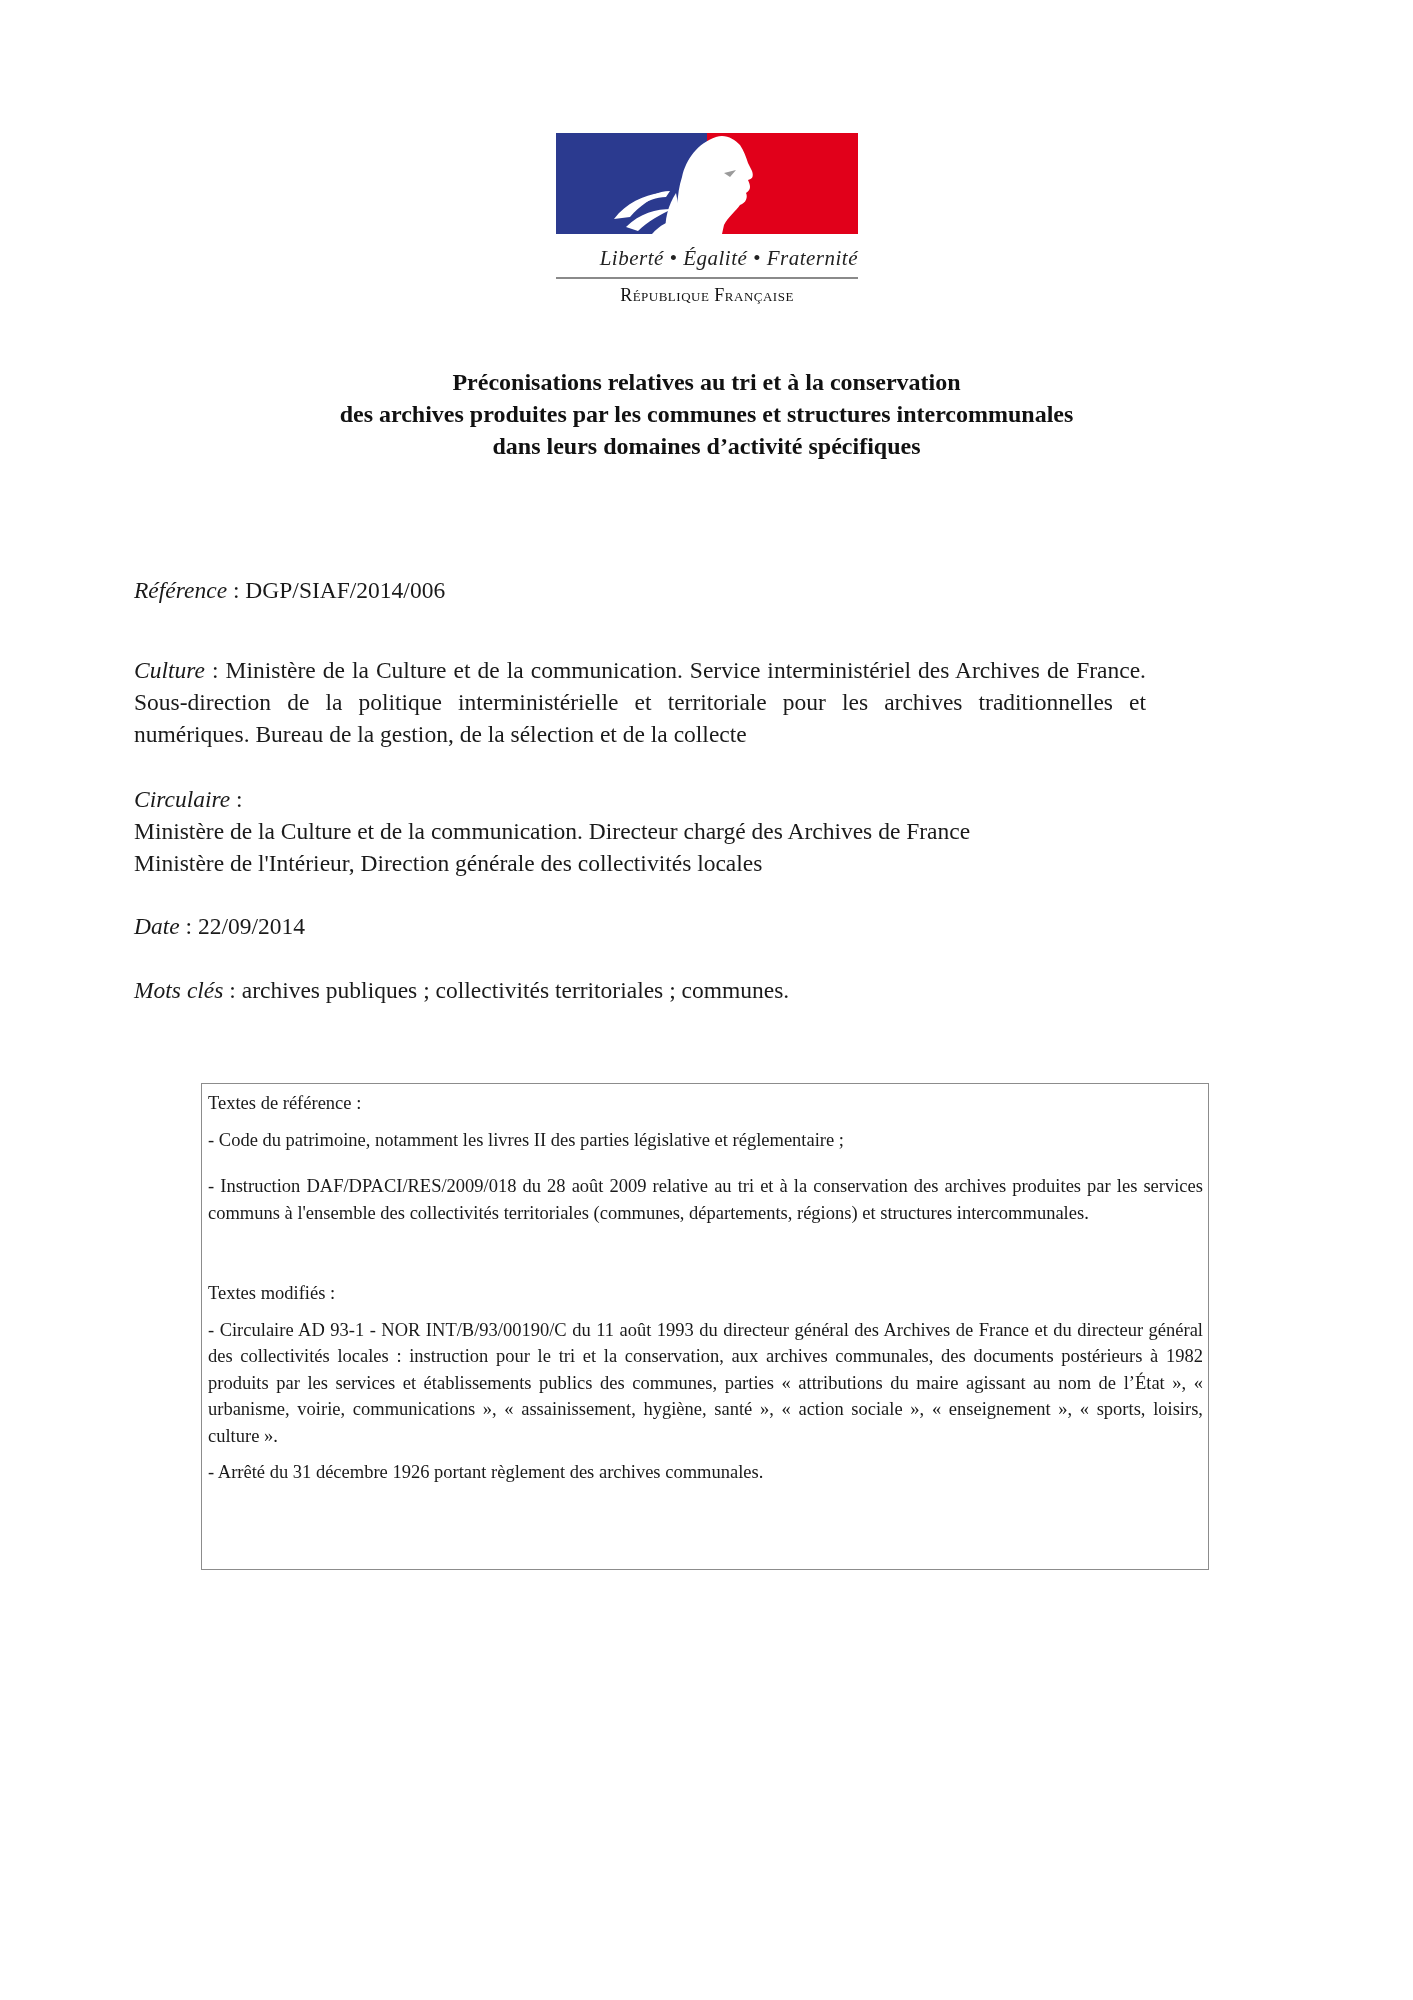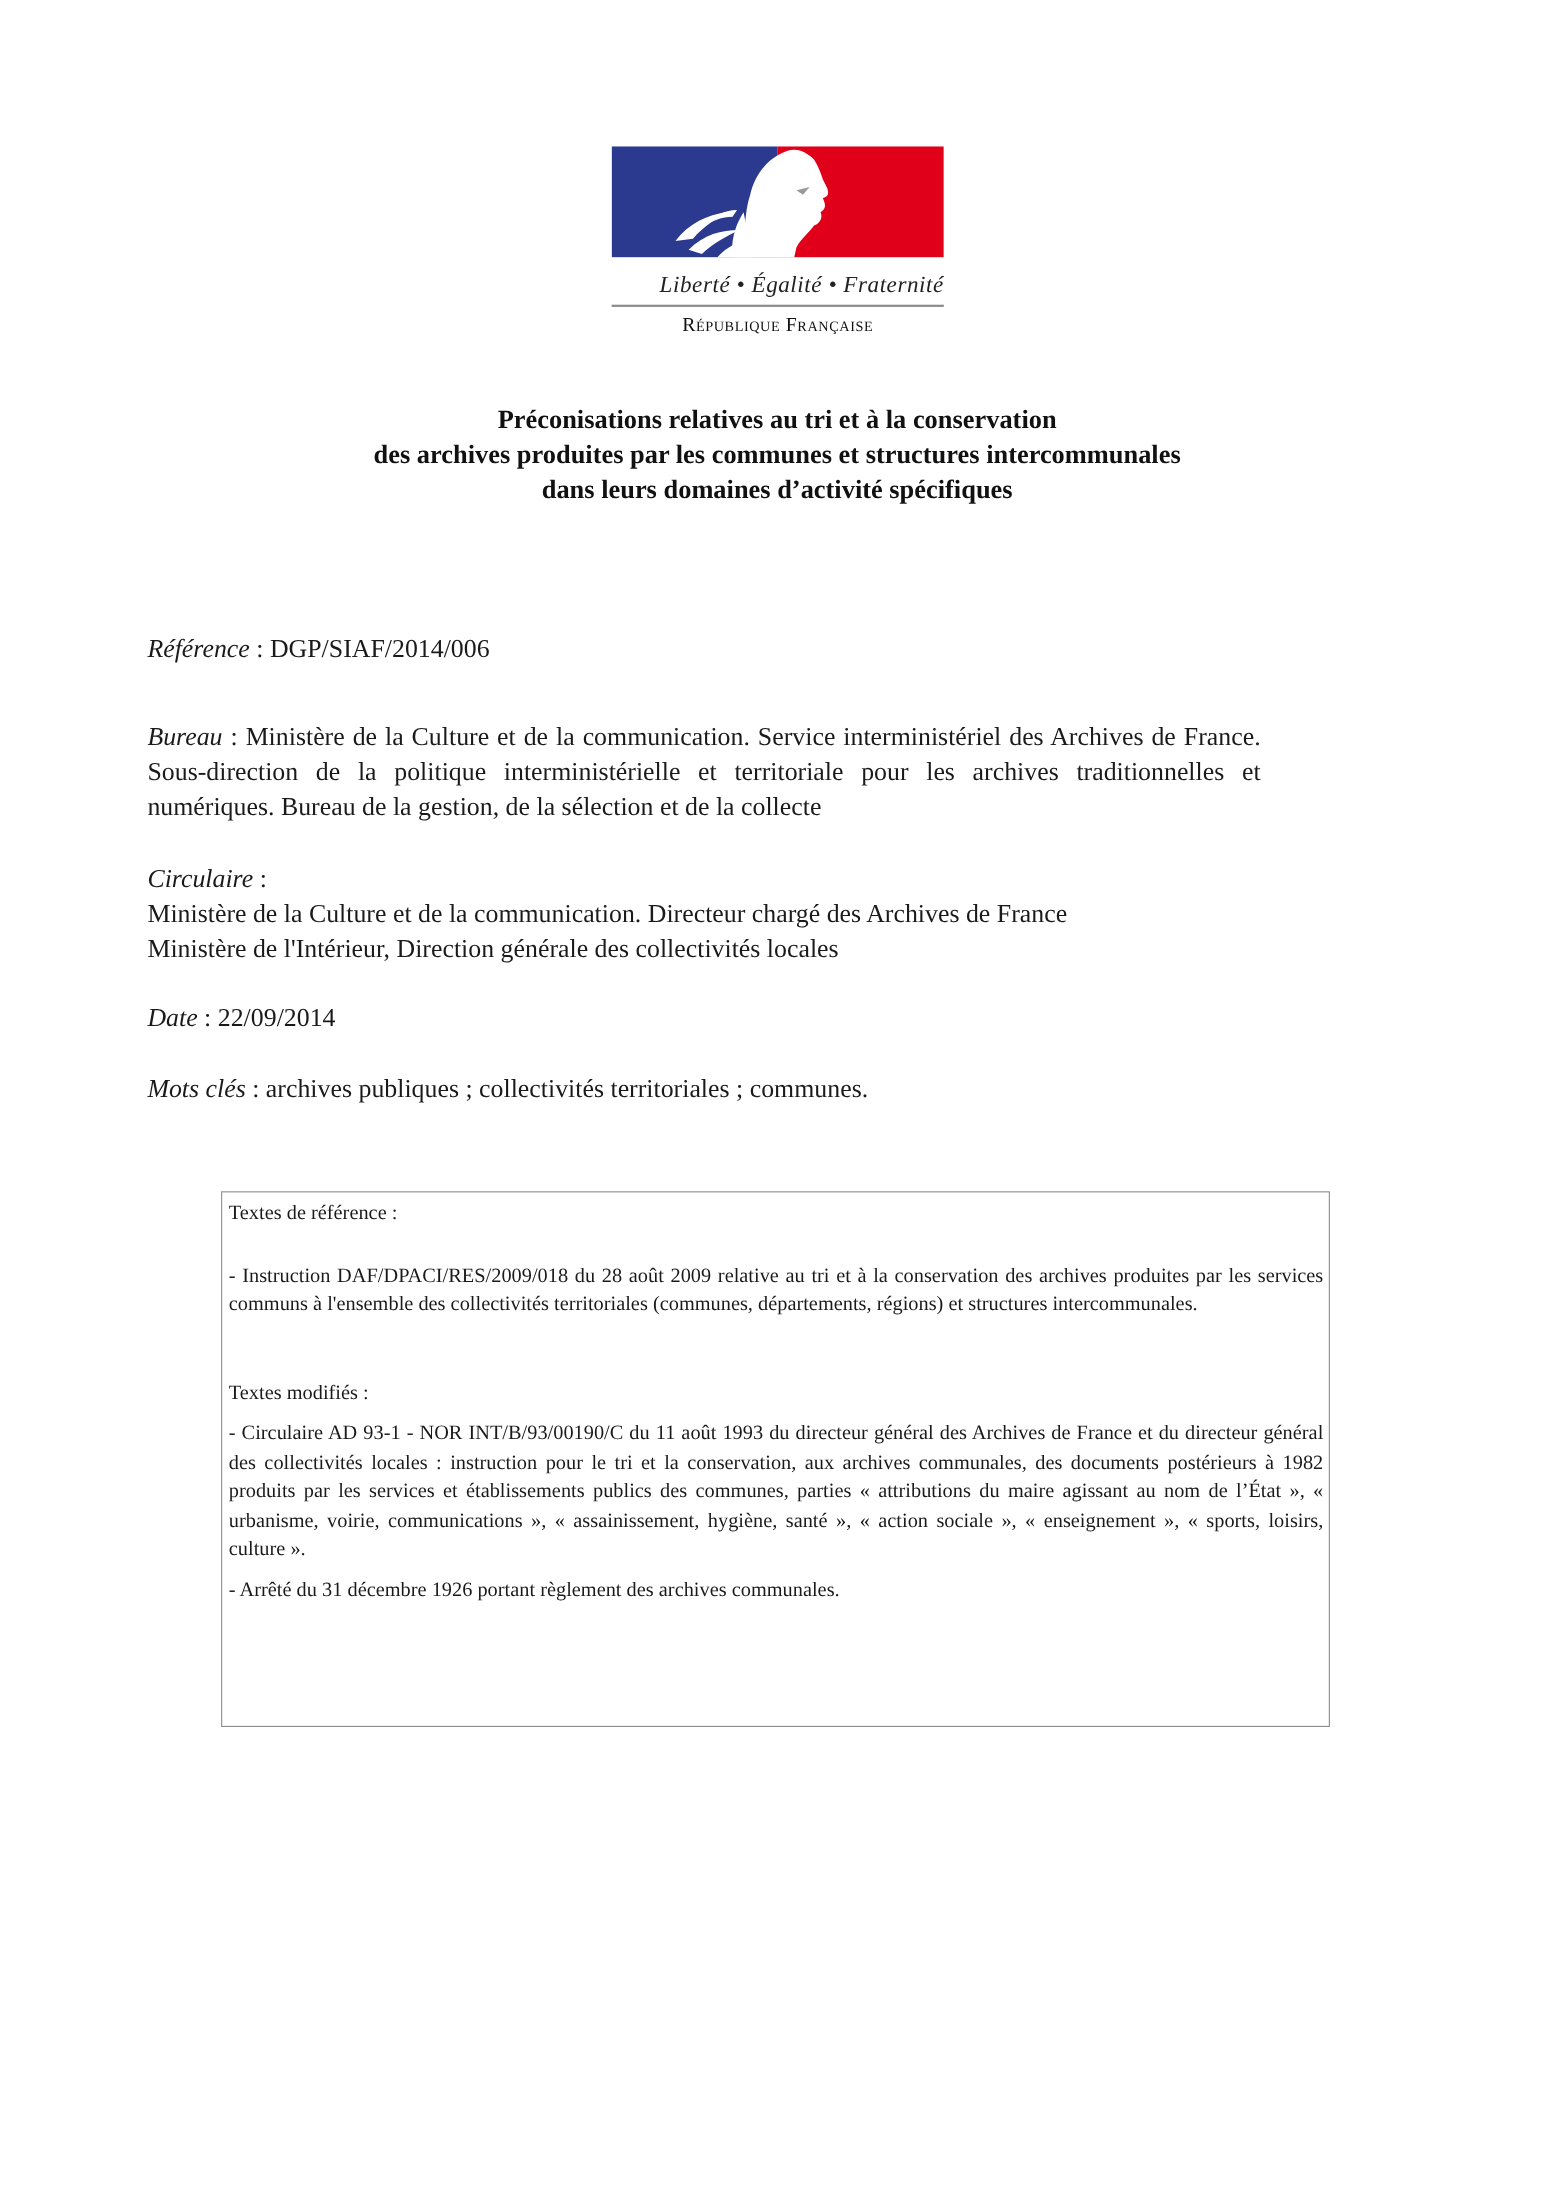--- a/index.html
+++ b/index.html
@@ -69,40 +69,41 @@
   <div>Préconisations relatives au tri et à la conservation</div>
   <div>des archives produites par les communes et structures intercommunales</div>
   <div>dans leurs domaines d’activité spécifiques</div>
 </div>
 
 <div class="meta m-ref">
   <span class="lbl">Référence</span> : <span>DGP/SIAF/2014/006</span>
 </div>
 
 <div class="meta m-auteur">
-  <span class="lbl">Bureau</span>&nbsp;: <span>Ministère de la Culture et de la communication. Service interministériel des Archives de France. Sous-direction de la politique interministérielle et territoriale pour les archives traditionnelles et numériques. Bureau de la gestion, de la sélection et de la collecte</span>
+  <span class="lbl">Culture</span>&nbsp;: <span>Ministère de la Culture et de la communication. Service interministériel des Archives de France. Sous-direction de la politique interministérielle et territoriale pour les archives traditionnelles et numériques. Bureau de la gestion, de la sélection et de la collecte</span>
 </div>
 
 <div class="meta m-valid">
   <div><span class="lbl">Circulaire</span> :</div>
   <div>Ministère de la Culture et de la communication. Directeur chargé des Archives de France</div>
   <div>Ministère de l'Intérieur, Direction générale des collectivités locales</div>
 </div>
 
 <div class="meta m-date">
   <span class="lbl">Date</span> : <span>22/09/2014</span>
 </div>
 
 <div class="meta m-mots">
   <span class="lbl">Mots clés</span> : <span>archives publiques ; collectivités territoriales ; communes.</span>
 </div>
 
 <div class="ref-box">
   <div class="box-h">Textes de référence :</div>
   <div class="gap-m"></div>
+  <p class="box-p">- Code du patrimoine, notamment les livres II des parties législative et réglementaire ;</p>
   <div class="gap-m"></div>
   <div class="gap-m"></div>
   <p class="box-p">- Instruction DAF/DPACI/RES/2009/018 du 28 août 2009 relative au tri et à la conservation des archives produites par les services communs à l'ensemble des collectivités territoriales (communes, départements, régions) et structures intercommunales.</p>
   <div class="gap-l"></div>
   <div class="box-h">Textes modifiés :</div>
   <div class="gap-m"></div>
   <p class="box-p">- Circulaire AD 93-1 - NOR INT/B/93/00190/C du 11 août 1993 du directeur général des Archives de France et du directeur général des collectivités locales : instruction pour le tri et la conservation, aux archives communales, des documents postérieurs à 1982 produits par les services et établissements publics des communes, parties « attributions du maire agissant au nom de l’État », « urbanisme, voirie, communications », « assainissement, hygiène, santé », « action sociale », « enseignement », « sports, loisirs, culture ».</p>
   <div class="gap-m"></div>
   <p class="box-p">- Arrêté du 31 décembre 1926 portant règlement des archives communales.</p>
 </div>

